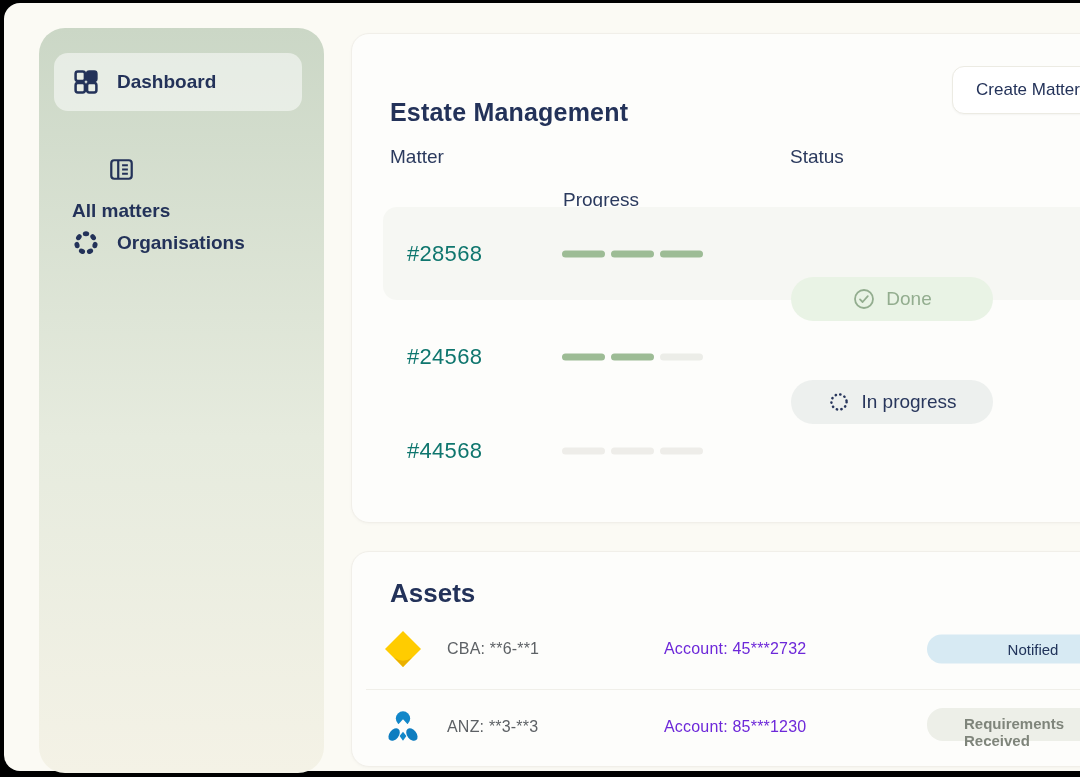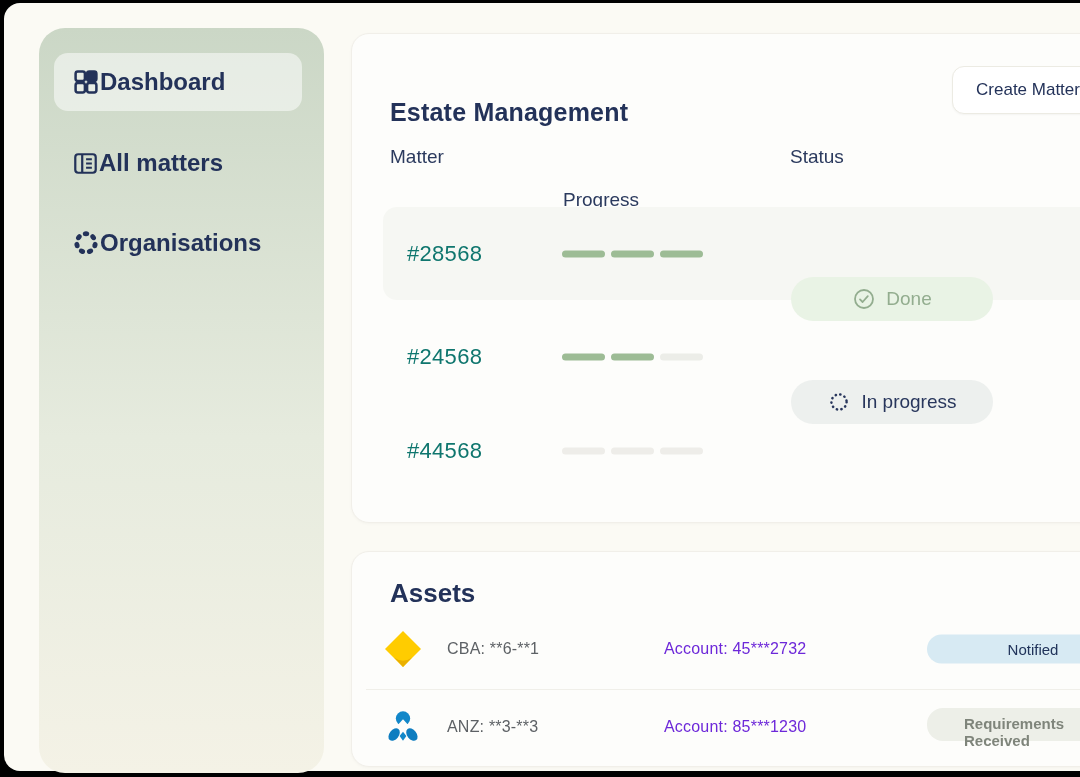--- a/index.html
+++ b/index.html
@@ -18,25 +18,25 @@
   .sidebar{
     position:absolute;left:35px;top:25px;width:285px;height:745px;
     border-radius:26px;
     background:linear-gradient(180deg,var(--sidebar-top,#cbd7c6) 0%,#e6ebde 55%,var(--sidebar-bottom,#f4f2e6) 100%);
   }
   .nav-active-bg{
     position:absolute;left:15px;top:25px;width:248px;height:58px;
     border-radius:14px;background:rgba(255,255,255,0.52);
   }
   .nav-item{
-    position:absolute;left:33px;height:28px;display:flex;align-items:center;
-    color:var(--navy,#233259);font-size:24px;font-weight:600;cursor:pointer;white-space:nowrap;
+    position:absolute;left:33px;height:28px;display:flex;align-items:center;gap:17px;
+    color:var(--navy,#233259);font-size:19px;font-weight:600;cursor:pointer;white-space:nowrap;
   }
   .nav-item.n1{top:40px;font-weight:700;}
-  .nav-item.n2{top:121px;}
+  .nav-item.n2{top:128px;flex-direction:column;}
   .nav-item.n3{top:201px;}
   .nav-item svg{flex:0 0 auto;}
   
   .card{
     position:absolute;background:var(--card-bg,#fdfdfb);
     border:1px solid #f1efe9;border-radius:18px;
     box-shadow:0 1px 3px rgba(40,40,30,0.03);
   }
   #estate-card{left:347px;top:30px;width:758px;height:488px;}
   #assets-card{left:347px;top:548px;width:758px;height:214px;}

